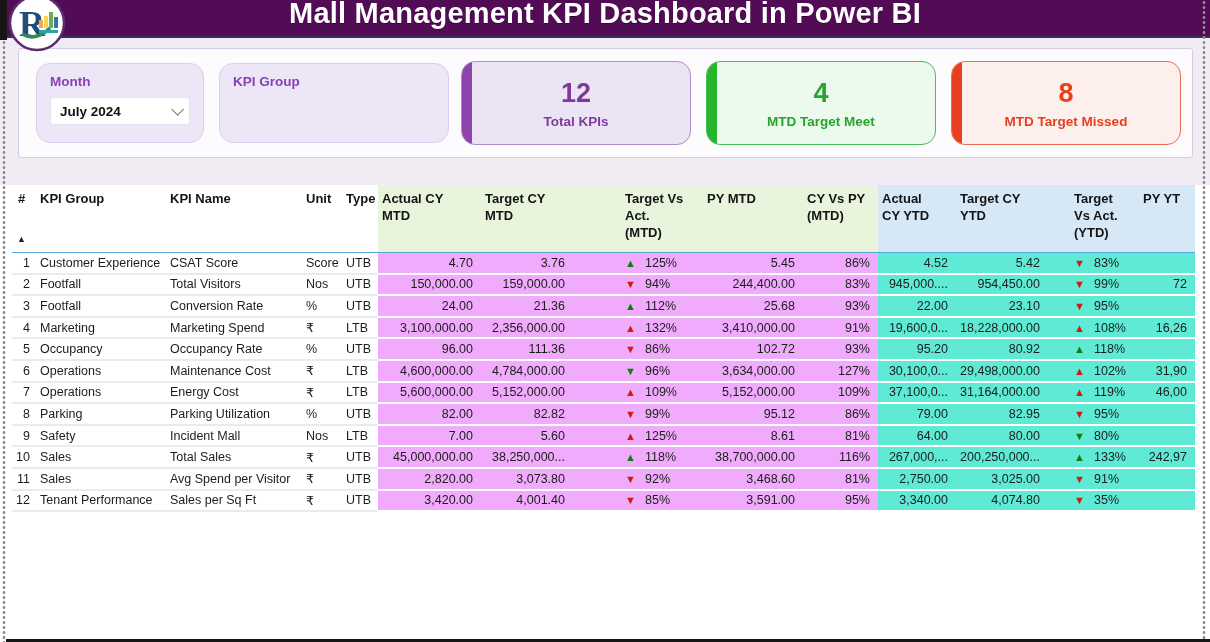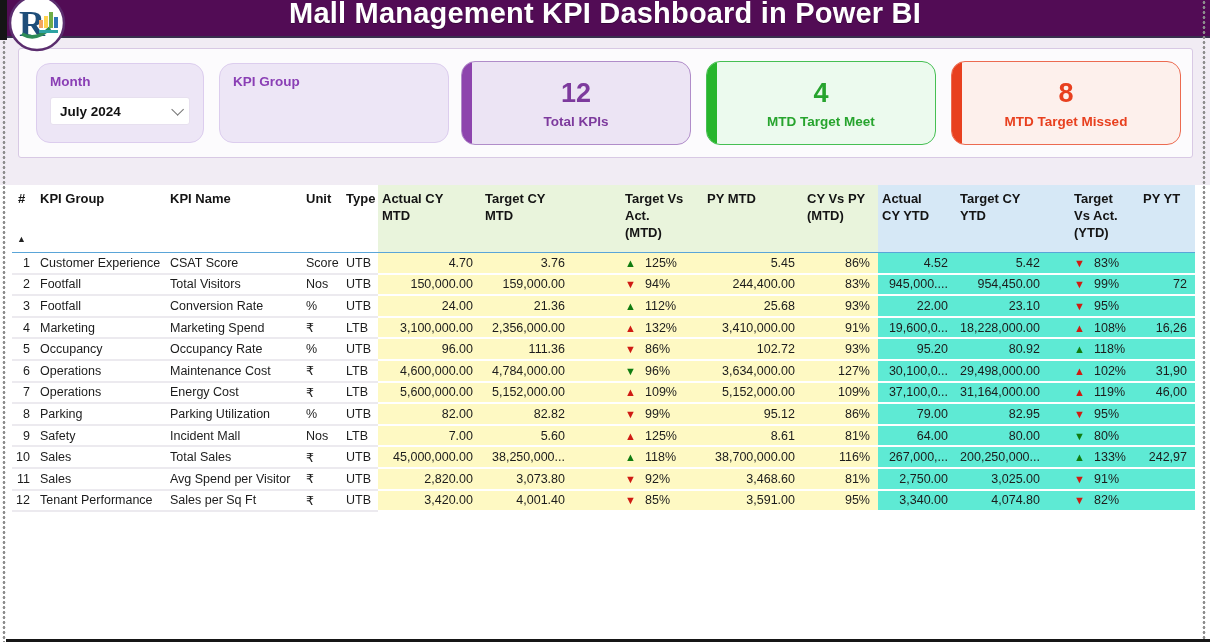--- a/index.html
+++ b/index.html
@@ -85,21 +85,21 @@
     font-size:13px; font-weight:bold; color:#141414; text-align:left;
     vertical-align:top; padding:5px 4px 0 4px; height:67px;
     white-space:pre-line; line-height:17px; position:relative;
     border-bottom:1px solid #5aa5d8; cursor:pointer;
   }
   thead th.zg { background:#e9f4dc; }
   thead th.zb { background:#d6e8f6; }
   .sort-arrow { position:absolute; left:5px; bottom:4px; font-size:9px; color:#222; }
   tbody td { font-size:12.5px; height:21.6px; padding:0 4px; vertical-align:middle; }
   tbody td.white { border-bottom:2px solid #eceaef; }
-  tbody td.zg { background:#fef9c3; border-bottom:2px solid #ffffff; }
+  tbody td.zg { background:#f0abfc; border-bottom:2px solid #ffffff; }
   tbody td.zb { background:#5eead4; border-bottom:2px solid #ffffff; }
   td.r { text-align:right; padding-right:8px; }
   td.c-num { text-align:right; padding-right:6px; }
   th.th-num { padding-left:6px; }
   td.tva-mtd, th.th-tva-mtd { padding-left:52px; }
   td.tva-ytd, th.th-tva-ytd { padding-left:26px; }
   .tri { display:inline-block; width:20px; font-size:11px; }
   .tri.green { color:#107c10; }
   .tri.red { color:#cf1b13; }
 </style>
@@ -388,18 +388,18 @@
           <td class="white">Sales per Sq Ft</td>
           <td class="white">₹</td>
           <td class="white">UTB</td>
           <td class="zg r">3,420.00</td>
           <td class="zg r">4,001.40</td>
           <td class="zg tva-mtd"><span class="tri red">▼</span><span>85%</span></td>
           <td class="zg r">3,591.00</td>
           <td class="zg r">95%</td>
           <td class="zb r">3,340.00</td>
           <td class="zb r">4,074.80</td>
-          <td class="zb tva-ytd"><span class="tri red">▼</span><span>82%</span></td>
+          <td class="zb tva-ytd"><span class="tri red">▼</span><span>35%</span></td>
           <td class="zb r"></td>
         </tr>
       </tbody>
   </table>
 </div>
 
 </body></html>

